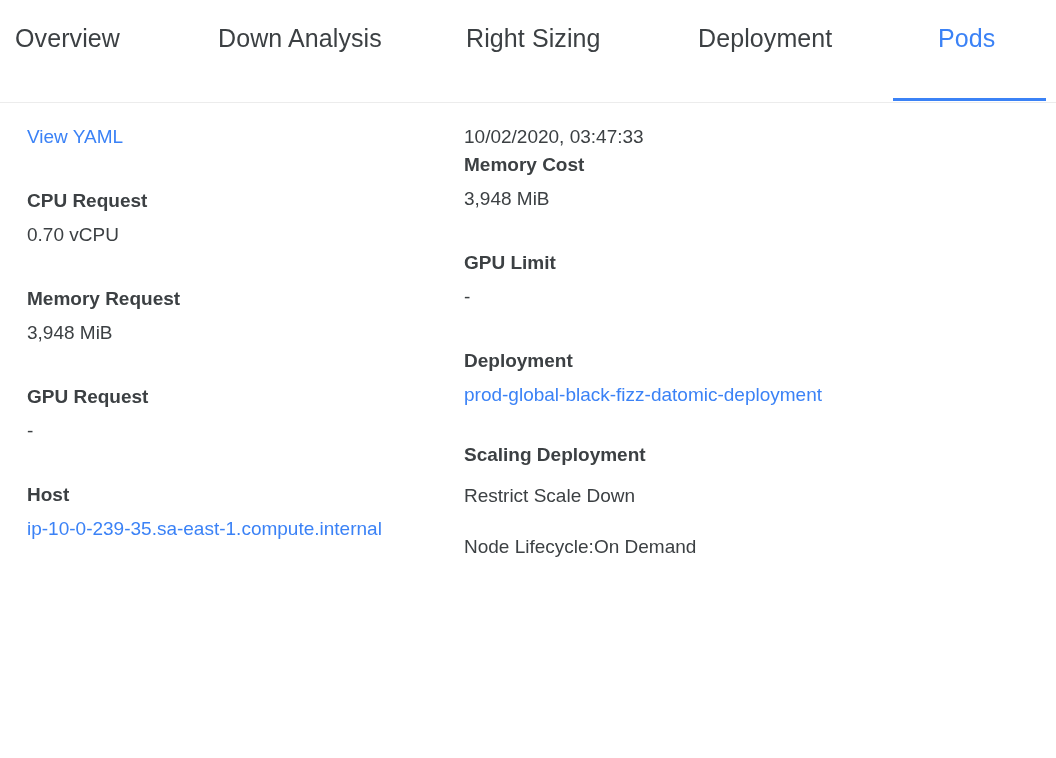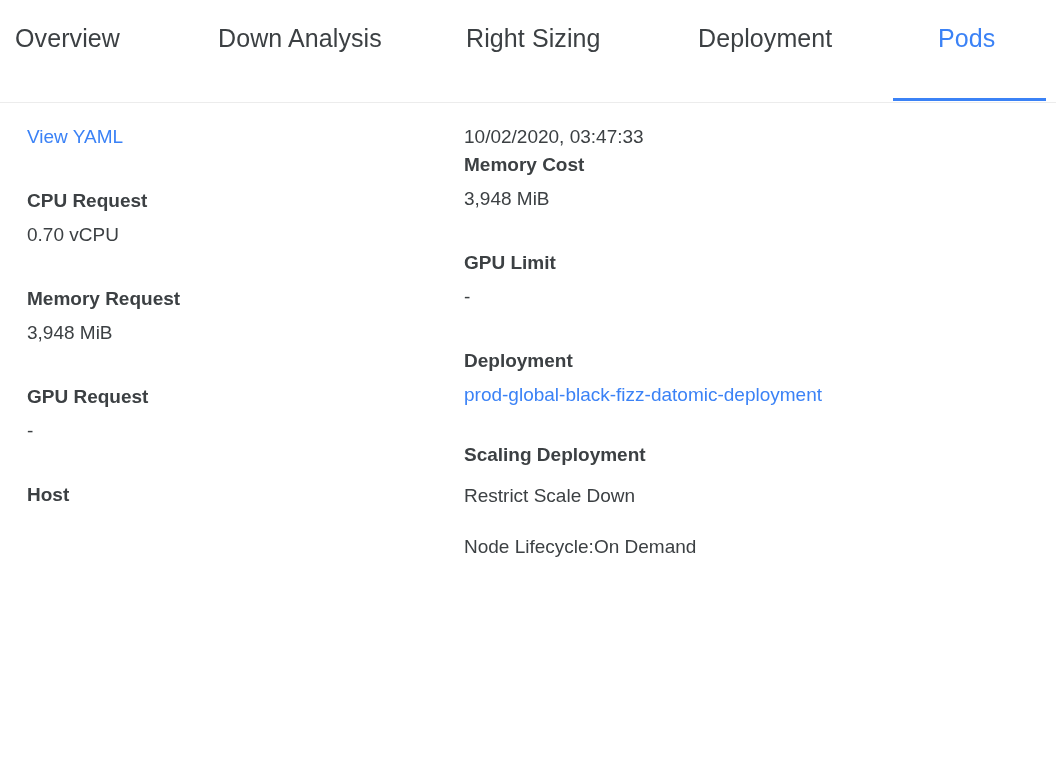--- a/index.html
+++ b/index.html
@@ -156,20 +156,21 @@
       <div class="field-value">3,948 MiB</div>
     </div>
 
     <div class="field">
       <div class="field-label">GPU Request</div>
       <div class="field-value">-</div>
     </div>
 
     <div class="field">
       <div class="field-label">Host</div>
+      <a class="field-value link">ip-10-0-239-35.sa-east-1.compute.internal</a>
     </div>
   </div>
 
   <div class="col col-right">
     <div class="spacer-top"></div>
     <div class="toprow">10/02/2020, 03:47:33</div>
 
 
     <div class="field">
       <div class="field-label">Memory Cost</div>

